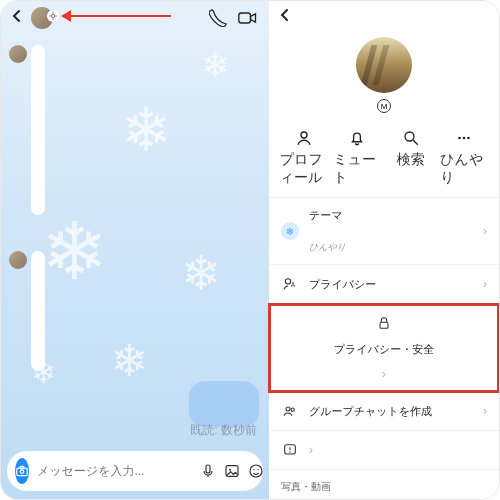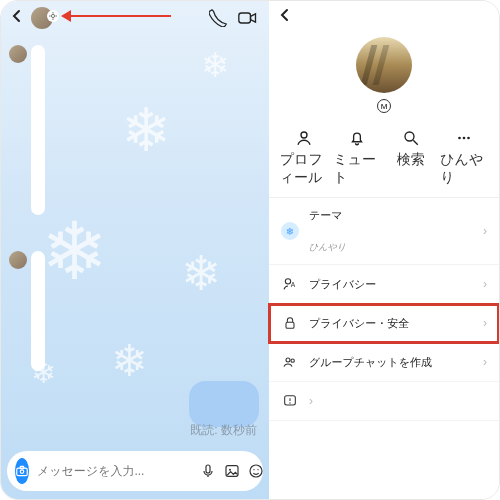--- a/index.html
+++ b/index.html
@@ -35,21 +35,21 @@
   .action-row { display: flex; justify-content: space-around; padding: 6px 8px 10px; }
   .action { display: flex; flex-direction: column; align-items: center; gap: 4px; width: 48px; }
   .action svg, .action .uicon { width: 18px; height: 18px; }
   .action-label { font-size: 14px; color: #333; }
   .list { border-top: 1px solid #eee; }
   .row { display: flex; align-items: center; padding: 10px 12px; gap: 10px; border-bottom: 1px solid #f3f3f3; font-size: 11px; color: #222; position: relative; }
   .row .icn { width: 18px; height: 18px; display: flex; align-items: center; justify-content: center; color: #333; flex-shrink: 0; }
   .row .txtcol { flex: 1; display: flex; flex-direction: column; gap: 16px; }
   .row .sub { font-size: 9px; color: #999; margin-top: 2px; font-style: italic; }
   .row .chev { color: #bbb; font-size: 12px; }
-  .row.highlight { outline: 3px solid #d23b2e; outline-offset: -2px; }
+  .row.highlight { outline: 3px solid #d23b2e; outline-offset: -2px; flex-direction: column; }
   .section-title { font-size: 10px; color: #666; padding: 10px 12px 0; }
   .theme-icn { width: 18px; height: 18px; border-radius: 50%; background: #d6ecff; color:#4aa3ff; display:flex;align-items:center;justify-content:center; font-size:10px; }
 </style>
 </head>
 <body>
 
 <div class="root">
 
   <div class="left">
     <div class="left-top">
@@ -243,14 +243,15 @@
           <svg width="16" height="16" viewBox="0 0 24 24">
               <rect x="4" y="4" width="16" height="14" rx="3" fill="none" stroke="#333" stroke-width="1.6"></rect>
               <line x1="12" y1="8" x2="12" y2="12" stroke="#333" stroke-width="1.6"></line>
               <circle cx="12" cy="15" r="1" fill="#333"></circle>
             </svg>
         </span>
         <span class="chev">›</span>
       </div>
     </div>
 
+    <div class="section-title">写真・動画</div>
   </div>
 </div>
 
 </body></html>

